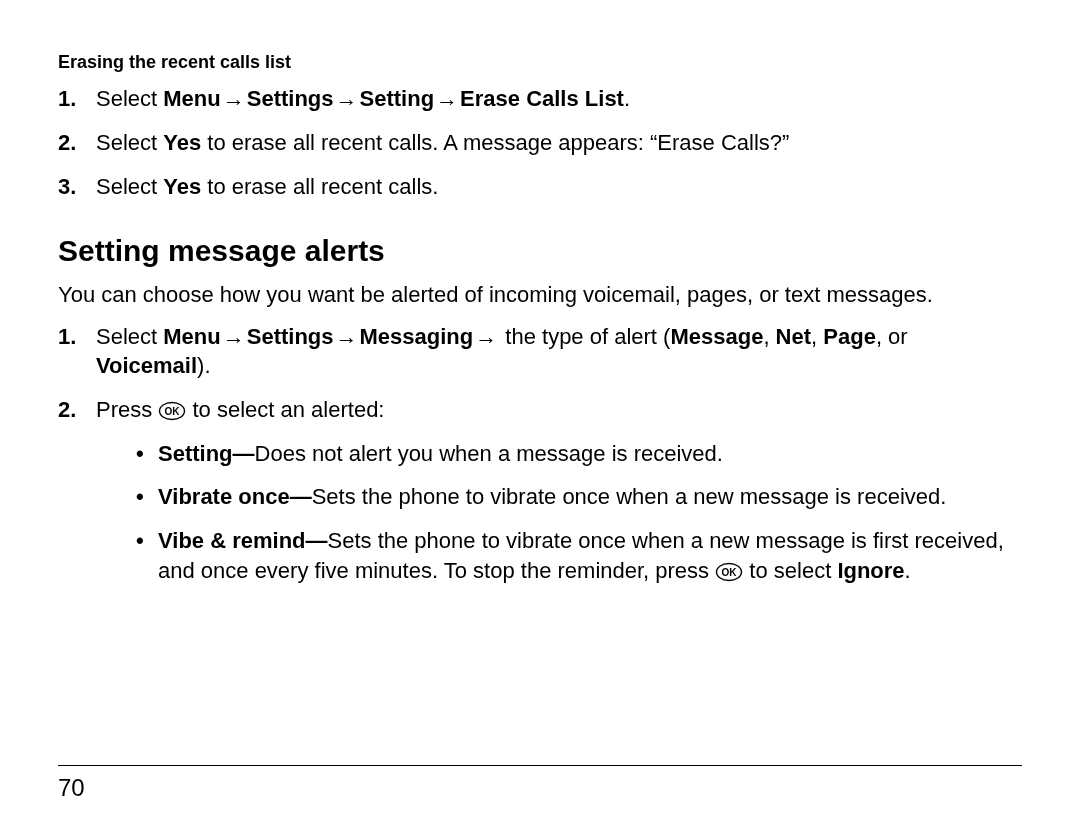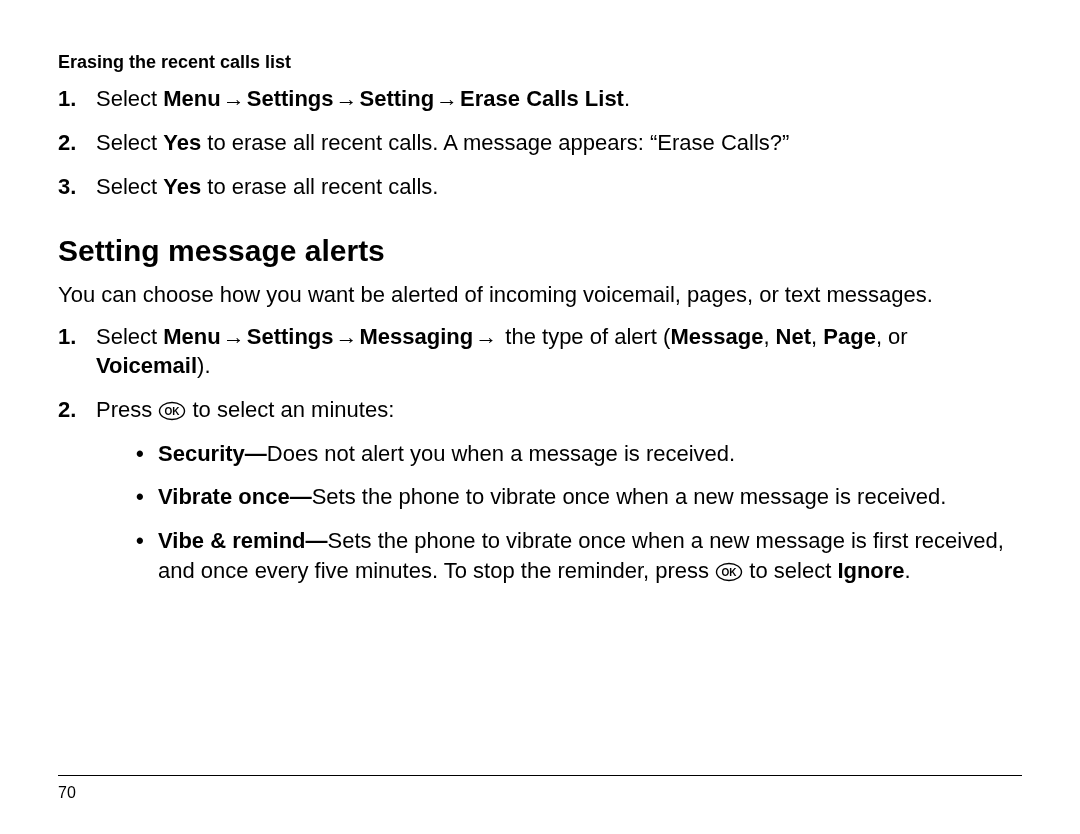--- a/index.html
+++ b/index.html
@@ -85,21 +85,21 @@
       right: 58px;
     }
     .footer-rule {
       border: none;
       border-top: 1px solid #000;
       margin-bottom: 6px;
     }
     .footer-line {
       display: flex;
       justify-content: space-between;
-      font-size: 16px;
+      font-size: 24px;
     }
   </style>
 </head>
 <body>
 
 <div class="sub-heading">Erasing the recent calls list</div>
 
 <ol class="numbered-list">
   <li>
     <span class="li-content">
@@ -126,25 +126,25 @@
   <li>
     <span class="li-content">
       <span>Select </span><span class="b">Menu</span><span class="b arrow"> <span>→</span> </span><span class="b">Settings</span><span class="b arrow"> <span>→</span> </span><span class="b">Messaging</span><span class="arrow"> <span>→</span> </span><span> the type of alert (</span><span class="b">Message</span><span>, </span><span class="b">Net</span><span>, </span><span class="b">Page</span><span>, or </span><span class="b">Voicemail</span><span>).</span>
     </span>
   </li>
   <li>
     <span class="li-content">
       <span>Press </span><span class="ok-icon"><svg viewBox="0 0 28 20">
             <ellipse cx="14" cy="10" rx="12.5" ry="8.5" fill="none" stroke="#000" stroke-width="1.4"></ellipse>
             <text x="14" y="14" font-family="Arial" font-size="10" font-weight="bold" text-anchor="middle" fill="#000">OK</text>
-          </svg></span><span> to select an minutes:</span>
+          </svg></span><span> to select an alerted:</span>
     </span>
     <ul class="bullet-list">
       <li>
-        <span class="b">Security—</span><span>Does not alert you when a message is received.</span>
+        <span class="b">Setting—</span><span>Does not alert you when a message is received.</span>
       </li>
       <li>
         <span class="b">Vibrate once—</span><span>Sets the phone to vibrate once when a new message is received.</span>
       </li>
       <li>
         <span class="b">Vibe &amp; remind—</span><span>Sets the phone to vibrate once when a new message is first received, and once every five minutes. To stop the reminder, press </span><span class="ok-icon"><svg viewBox="0 0 28 20">
               <ellipse cx="14" cy="10" rx="12.5" ry="8.5" fill="none" stroke="#000" stroke-width="1.4"></ellipse>
               <text x="14" y="14" font-family="Arial" font-size="10" font-weight="bold" text-anchor="middle" fill="#000">OK</text>
             </svg></span><span> to select </span><span class="b">Ignore</span><span>.</span>
       </li>

